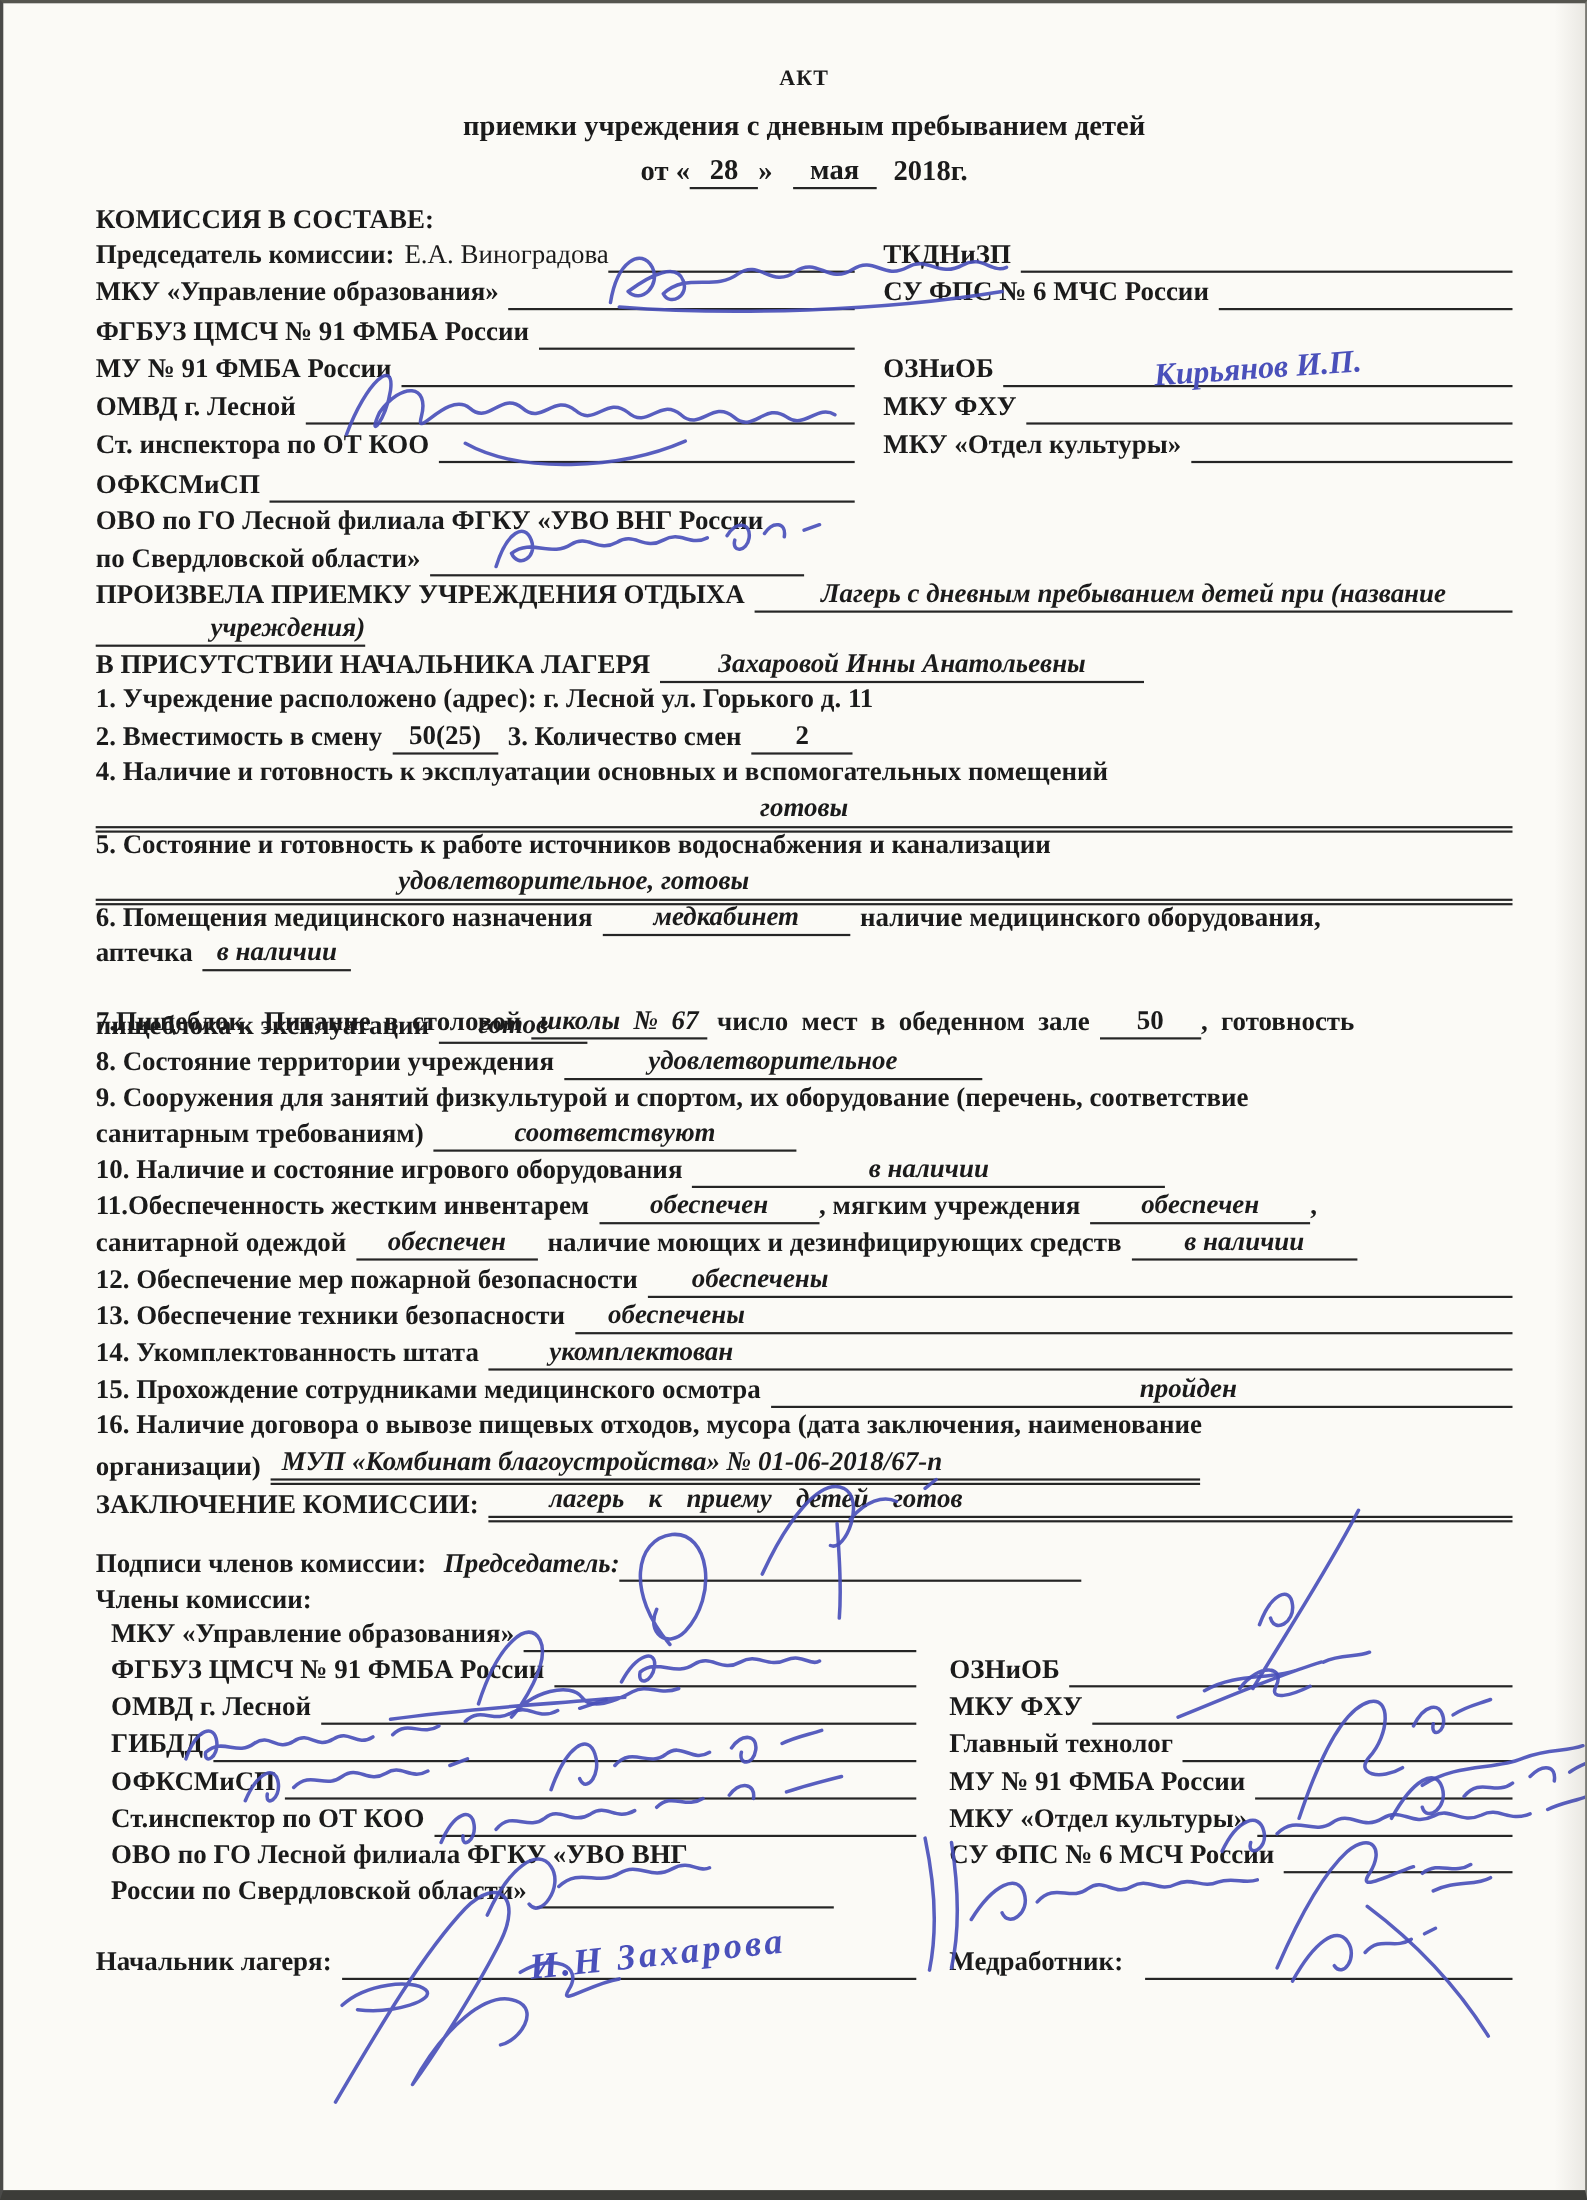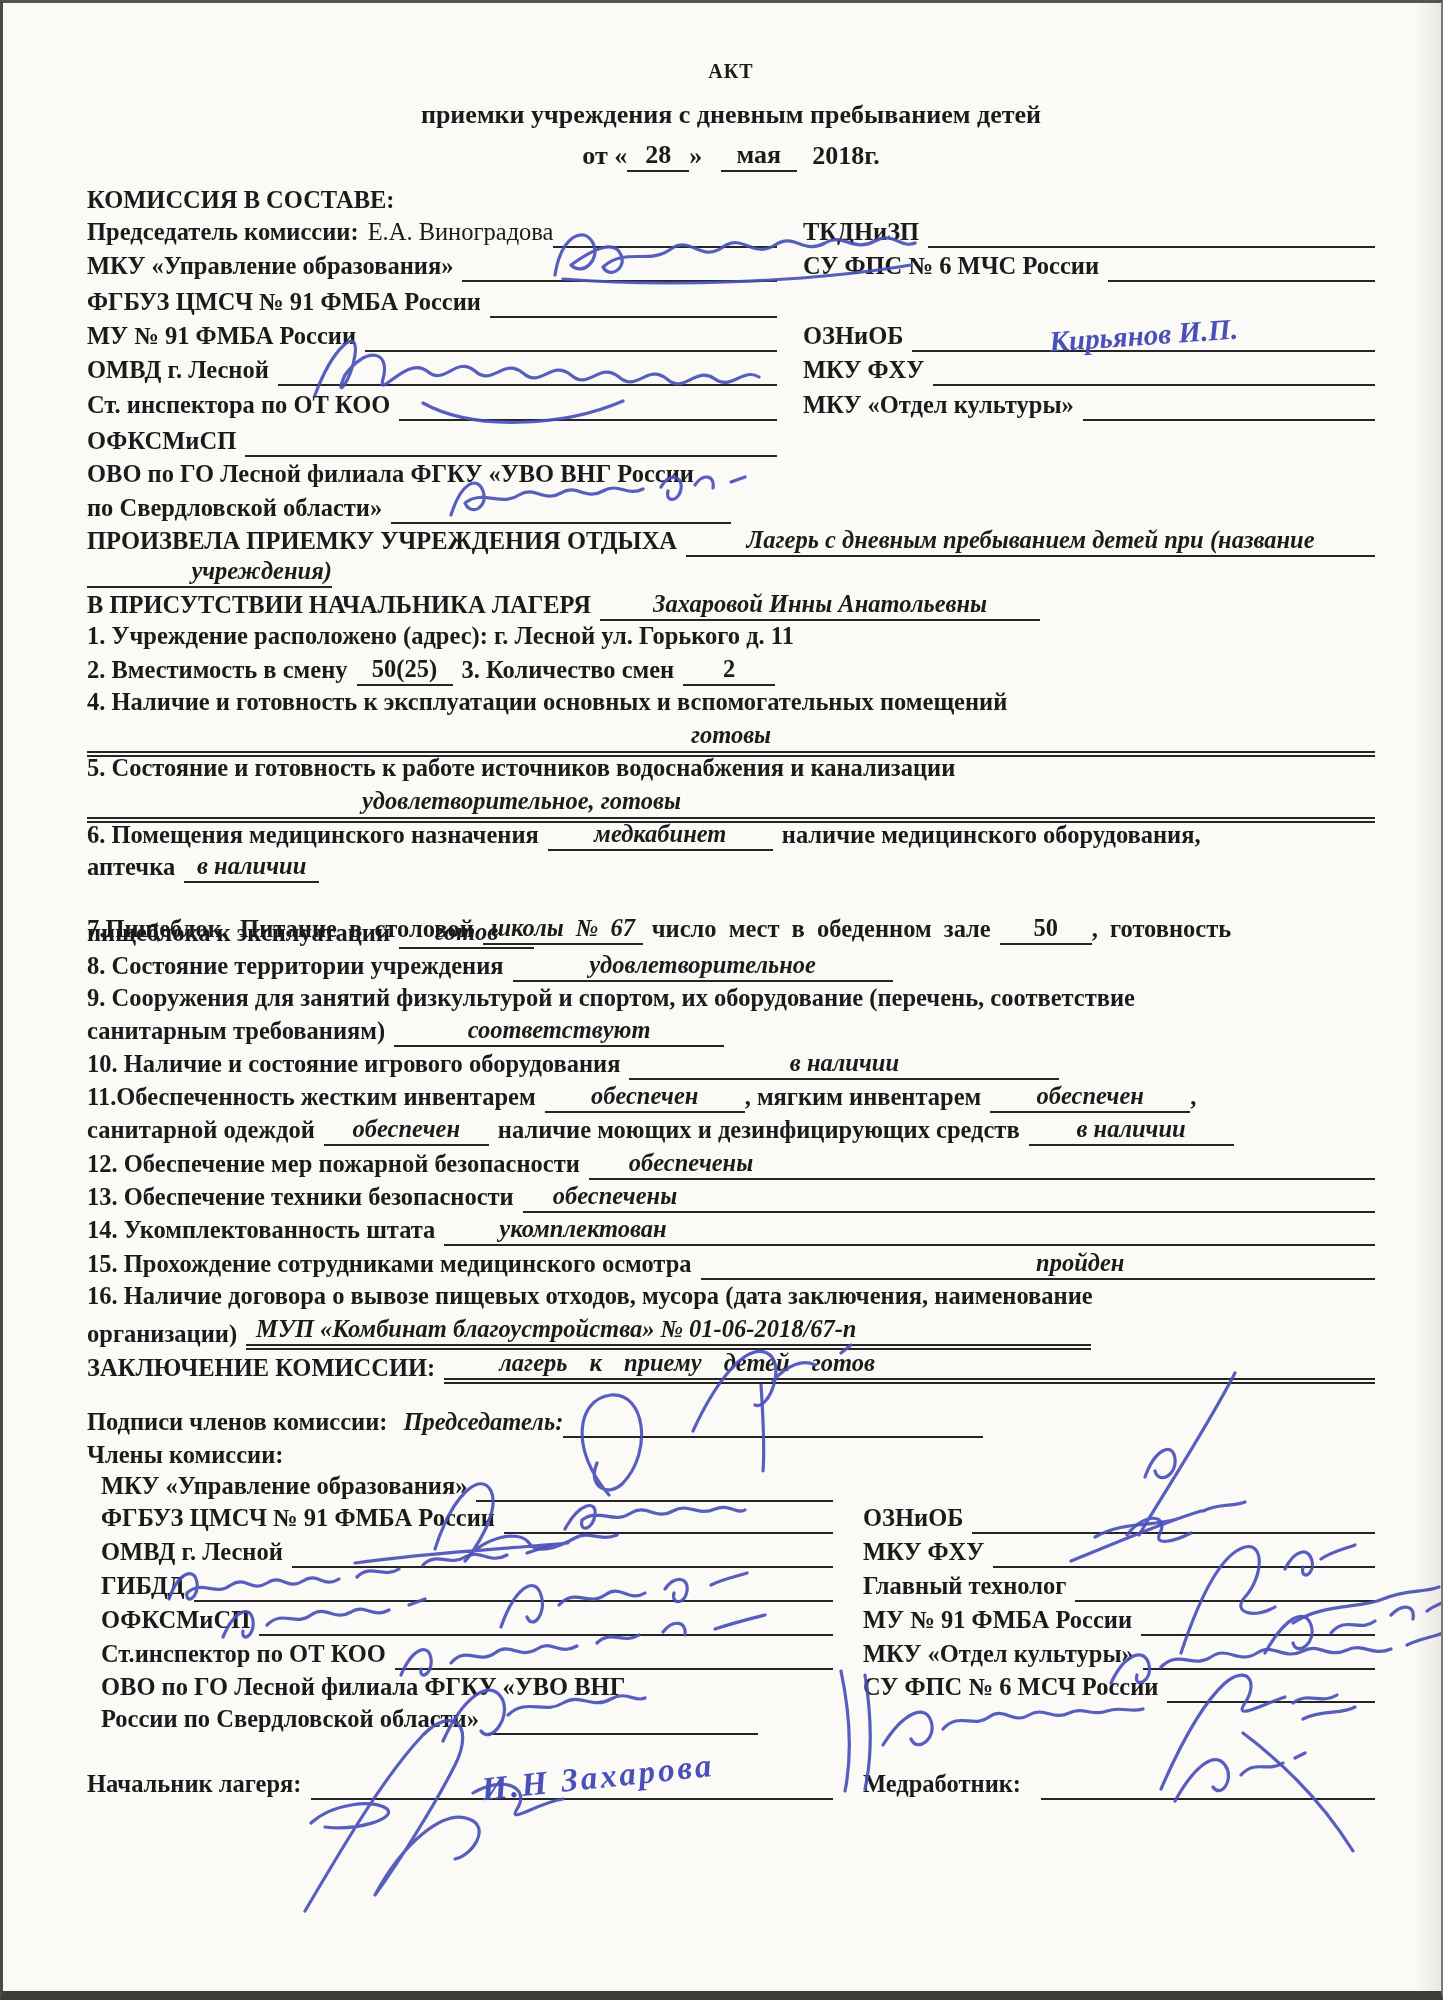--- a/index.html
+++ b/index.html
@@ -192,21 +192,21 @@
   </div>
 
   <div class="line flex" style="top:1044px">
     <span>10. Наличие и состояние игрового оборудования</span>
     <span class="blank it ml" style="width:430px"><span>в наличии</span></span>
   </div>
 
   <div class="line flex" style="top:1077px">
     <span>11.Обеспеченность жестким инвентарем</span>
     <span class="blank it ml" style="width:200px"><span>обеспечен</span></span>
-    <span>, мягким инвентарем</span>
+    <span>, мягким учреждения</span>
     <span class="blank it ml" style="width:200px"><span>обеспечен</span></span>
     <span>,</span>
   </div>
   <div class="line flex" style="top:1110px">
     <span>санитарной одеждой</span>
     <span class="blank it ml" style="width:165px"><span>обеспечен</span></span>
     <span class="ml">наличие моющих и дезинфицирующих средств</span>
     <span class="blank it ml" style="width:205px"><span>в  наличии</span></span>
   </div>
 

